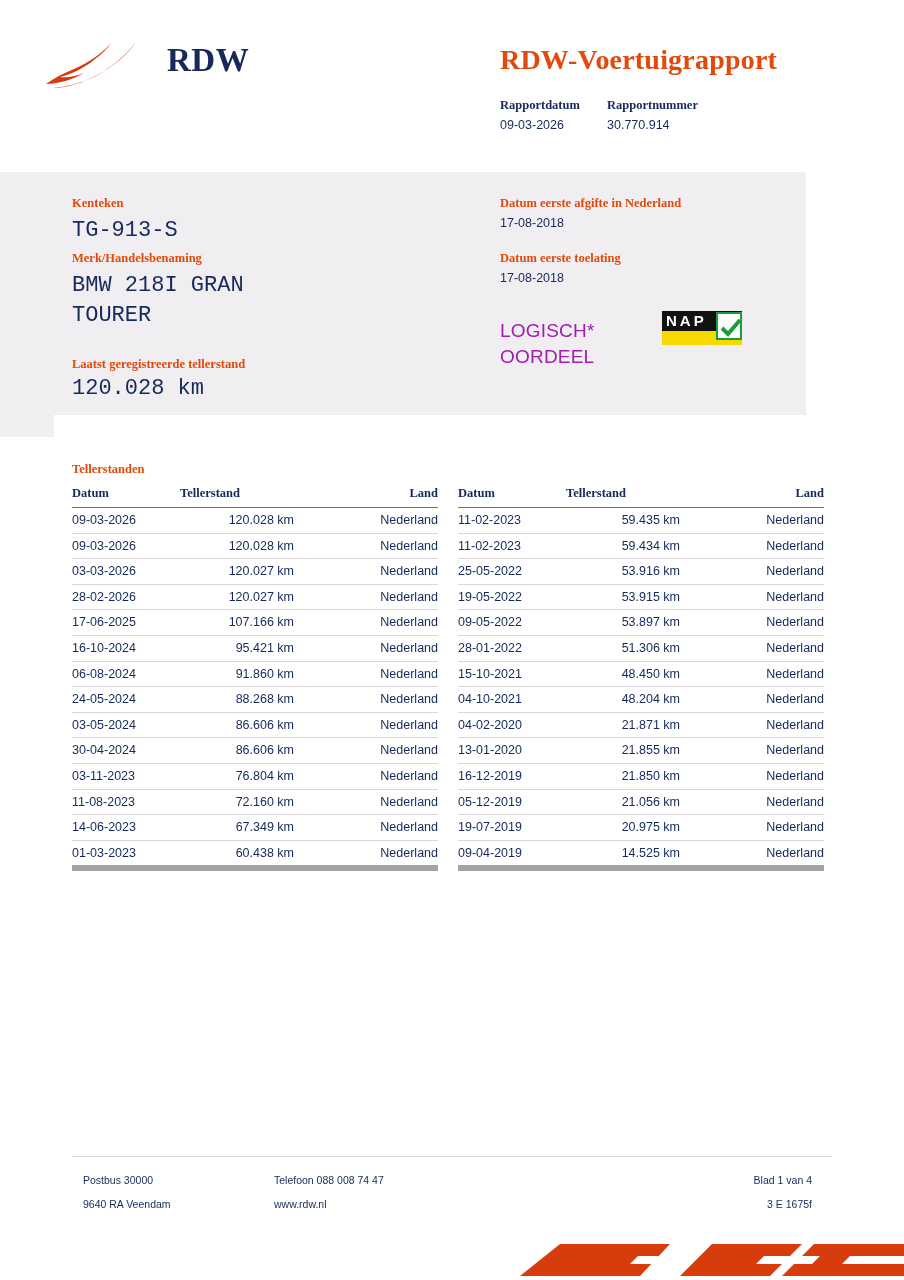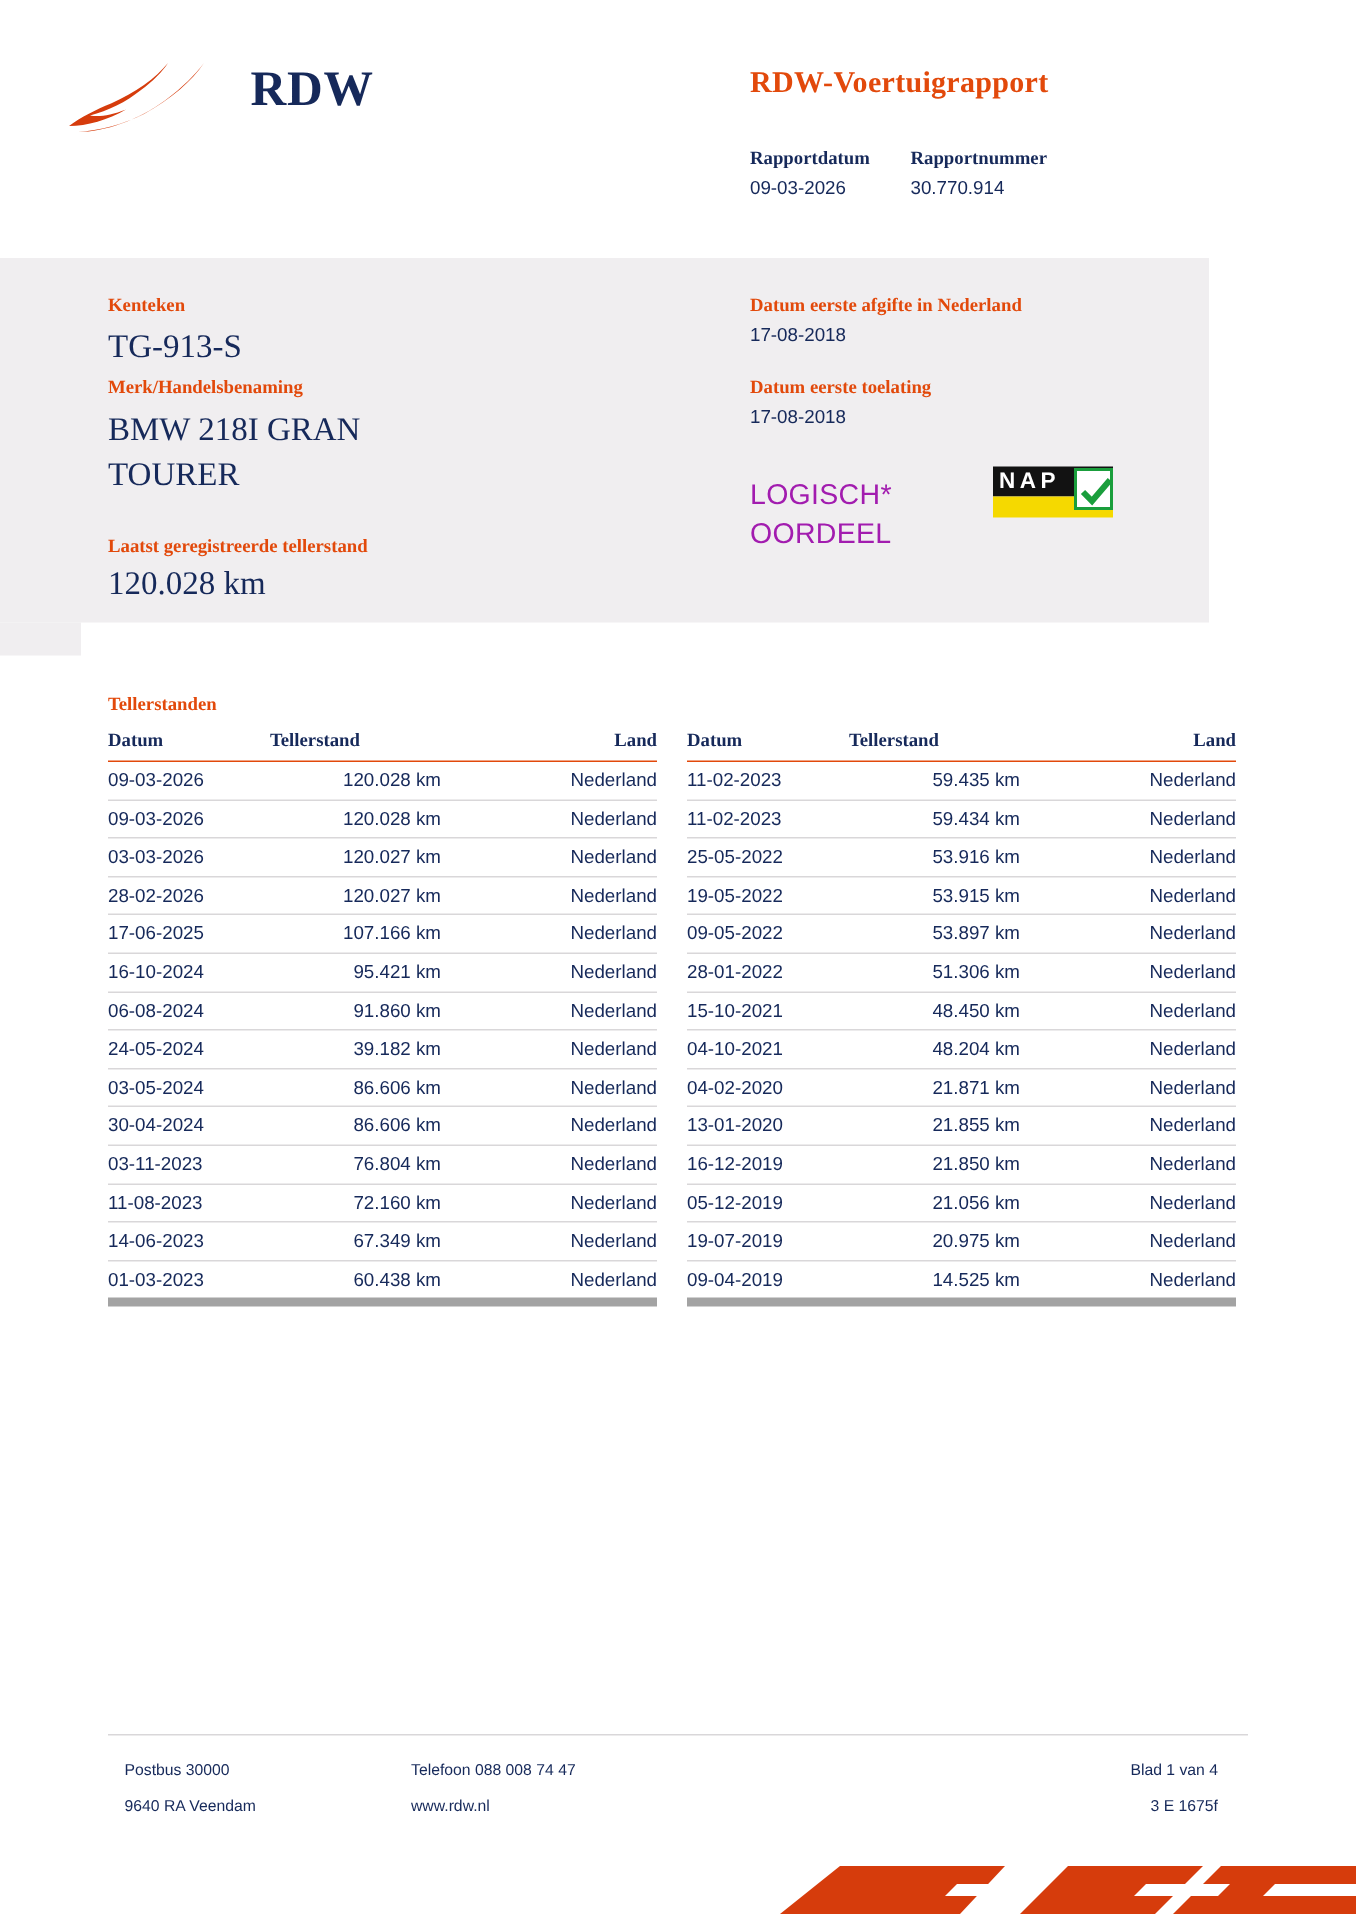--- a/index.html
+++ b/index.html
@@ -52,21 +52,21 @@
     font-weight: bold;
     font-size: 33px;
     letter-spacing: 0.5px;
     color: #16295a;
   }
   .doc-title {
     position: absolute;
     left: 500px;
     top: 44px;
     font-family: "Liberation Serif", serif;
-    font-size: 20px;
+    font-size: 28px;
     font-weight: bold;
     color: #e2490b;
     letter-spacing: 0.2px;
   }
   .meta-row {
     position: absolute;
     left: 500px;
     top: 98px;
     width: 380px;
   }
@@ -103,21 +103,21 @@
   }
   .p-label {
     position: absolute;
     font-family: "Liberation Serif", serif;
     font-weight: bold;
     font-size: 12.5px;
     color: #e2490b;
   }
   .p-big {
     position: absolute;
-    font-family: Liberation Serif, serif;
+    font-family: Liberation Mono, monospace;
     font-size: 22px;
     color: #16295a;
     line-height: 30px;
   }
   .p-sm {
     position: absolute;
     font-size: 12.5px;
     color: #16295a;
   }
   .verdict {
@@ -386,21 +386,21 @@
           <div class="td td-odo">95.421 km</div>
           <div class="td td-land">Nederland</div>
         </div>
       <div class="trow">
           <div class="td td-date">06-08-2024</div>
           <div class="td td-odo">91.860 km</div>
           <div class="td td-land">Nederland</div>
         </div>
       <div class="trow">
           <div class="td td-date">24-05-2024</div>
-          <div class="td td-odo">39.182 km</div>
+          <div class="td td-odo">88.268 km</div>
           <div class="td td-land">Nederland</div>
         </div>
       <div class="trow">
           <div class="td td-date">03-05-2024</div>
           <div class="td td-odo">86.606 km</div>
           <div class="td td-land">Nederland</div>
         </div>
       <div class="trow">
           <div class="td td-date">30-04-2024</div>
           <div class="td td-odo">86.606 km</div>

